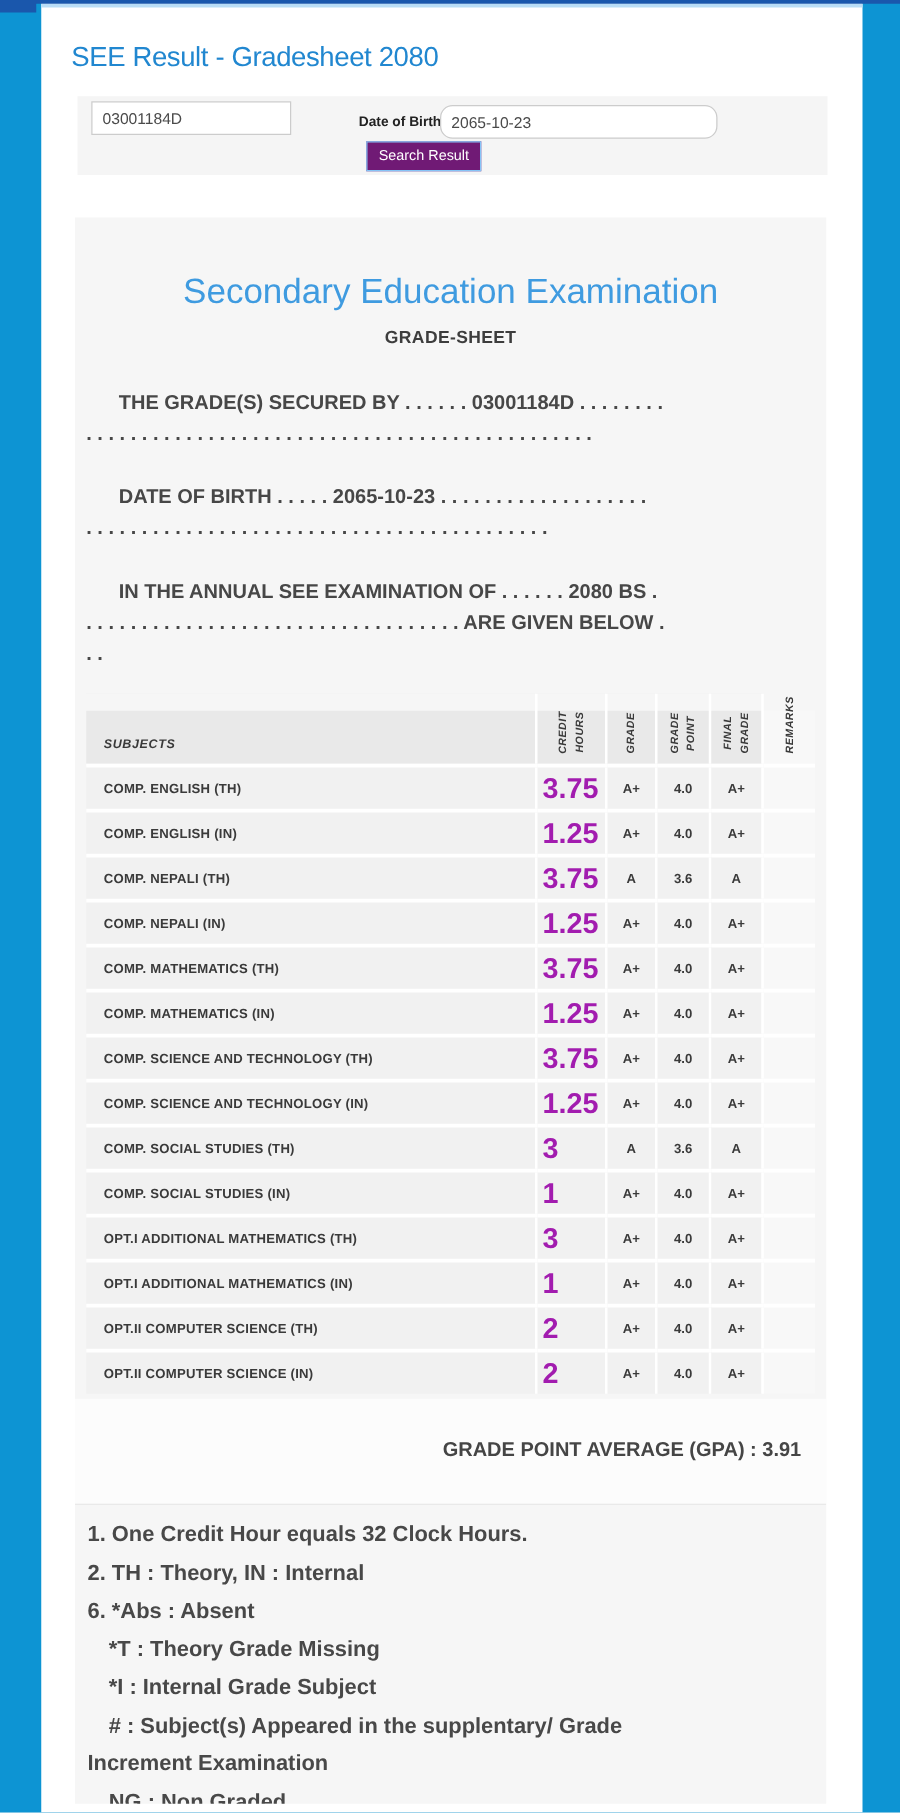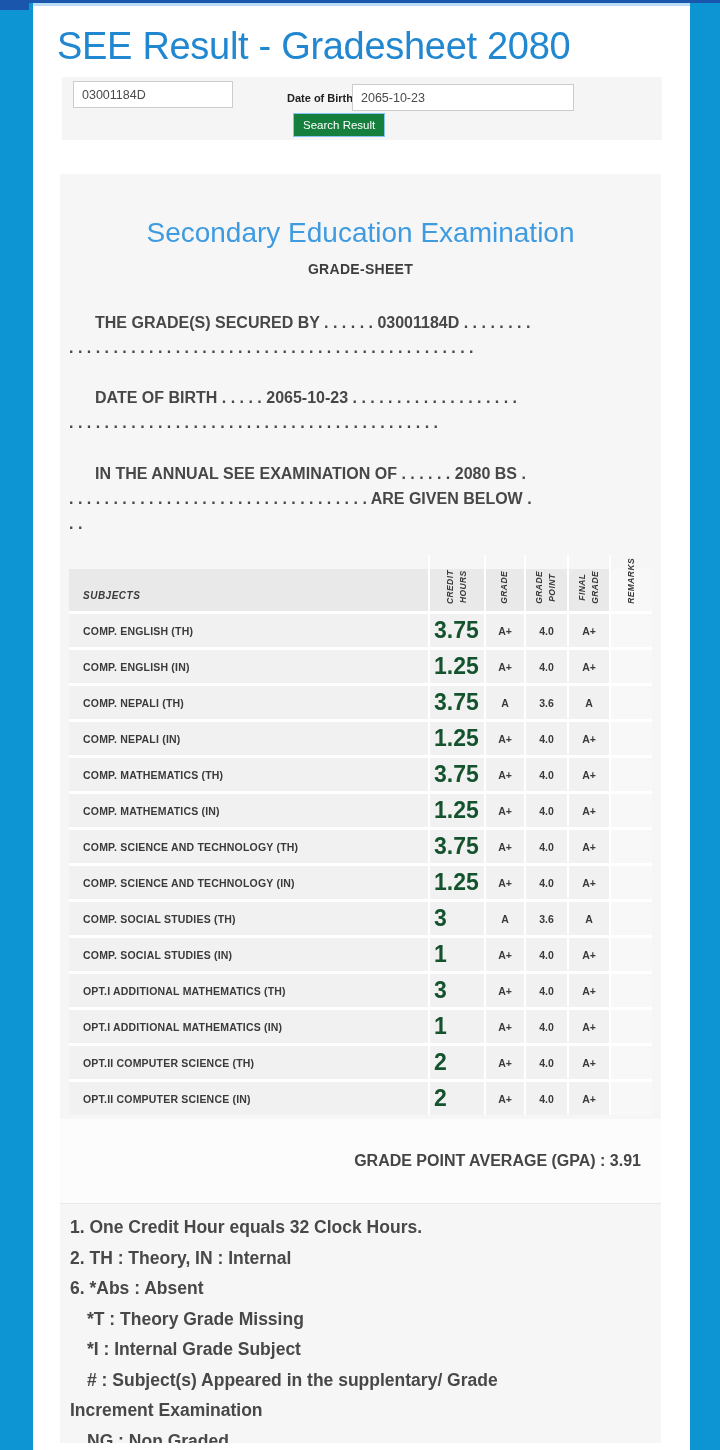--- a/index.html
+++ b/index.html
@@ -8,37 +8,37 @@
     background:#0d94d3;
     font-family:"Liberation Sans", sans-serif;
   }
   .navy-top{position:absolute;top:0;left:0;width:720px;height:3px;background:#1a57ac;z-index:5;}
   .navy-chip{position:absolute;top:0;left:0;width:29px;height:10px;background:#1a57ac;z-index:6;}
   .sheet{position:absolute;left:33px;top:0;width:657px;height:1450px;background:#ffffff;}
   .accent-line{height:3px;background:#b9ddf6;margin-top:3px;}
 
   .page-title{
     margin:0;padding:22px 0 0 24px;
-    font-size:38px;line-height:36px;font-weight:400;color:#2187d0;letter-spacing:-0.3px;
+    font-size:22px;line-height:36px;font-weight:400;color:#2187d0;letter-spacing:-0.3px;
   }
 
   
   .form-box{position:relative;margin:13px 0 0 29px;width:600px;height:63px;background:#f5f5f5;}
   .lbl{position:absolute;font-size:11px;font-weight:bold;color:#222222;}
   .lbl-symbol{left:15px;top:6px;}
   .lbl-dob{left:225px;top:15px;}
   .inp{
     position:absolute;height:25px;border:1px solid #cccccc;background:#ffffff;
     font-family:"Liberation Sans",sans-serif;font-size:12.5px;color:#4a4a4a;padding:0 8px;box-sizing:content-box;
   }
   .inp-symbol{left:11px;top:4px;width:142px;}
-  .inp-dob{left:290px;top:7px;width:204px;}
+  .inp-dob{left:290px;top:7px;width:204px;border-radius:10px;}
   .search-btn{
     position:absolute;left:231px;top:36px;
-    background:#15803d;border:1px solid #86c4f6;color:#ffffff;
+    background:#701a75;border:1px solid #86c4f6;color:#ffffff;
     font-family:"Liberation Sans",sans-serif;font-size:11.5px;padding:5px 9px;cursor:pointer;
   }
 
   
   .grade-box{
     margin:34px 0 0 27px;width:583px;height:1269px;padding:0 9px;
     background:#f6f6f6;overflow:hidden;
   }
   .g-title{margin:0;padding-top:42px;font-size:28px;line-height:34px;font-weight:400;color:#3f9be0;text-align:center;}
   .g-sub{margin:6px 0 0;font-size:14px;line-height:26px;font-weight:bold;color:#3d3d3d;text-align:center;letter-spacing:0.3px;}
@@ -62,21 +62,21 @@
   th.c-rem{background:linear-gradient(to bottom,#f6f6f6 14px,#f8f8f8 14px);}
   th + th, td + td{border-left:2px solid #ffffff;}
   th.c-sub{text-align:left;padding-left:14px;padding-bottom:10px;}
   .rot{
     display:inline-block;writing-mode:vertical-rl;transform:rotate(180deg);
     white-space:pre-line;font-size:8.5px;line-height:1.55;letter-spacing:0.4px;
     padding-bottom:0;margin-bottom:5px;
   }
   td{height:33px;border-top:3px solid #ffffff;background:#f1f1f1;color:#3a3a3a;}
   td.c-sub{font-size:10.5px;font-weight:bold;padding-left:14px;letter-spacing:0.2px;}
-  td.c-credit{font-size:23px;font-weight:bold;color:#14532d;padding-left:4px;}
+  td.c-credit{font-size:23px;font-weight:bold;color:#a21caf;padding-left:4px;}
   td.c-grade,td.c-gp,td.c-final{font-size:10.5px;font-weight:bold;text-align:center;}
   td.c-rem{background:#f8f8f8;}
 
   
   .gpa{
     margin:4px -9px 0;height:84px;background:#fcfcfc;
     display:flex;align-items:center;justify-content:flex-end;padding-right:20px;box-sizing:border-box;
     font-size:16px;font-weight:bold;color:#454545;
   }
 

